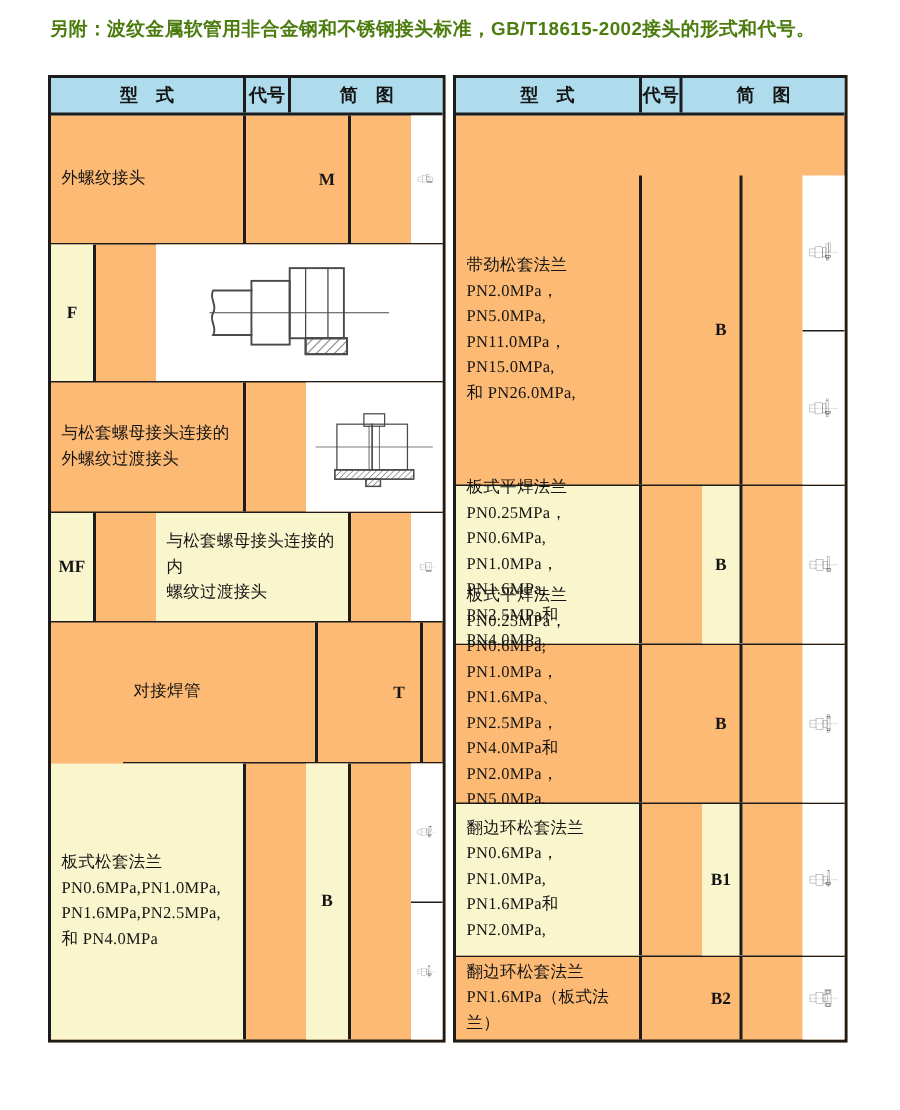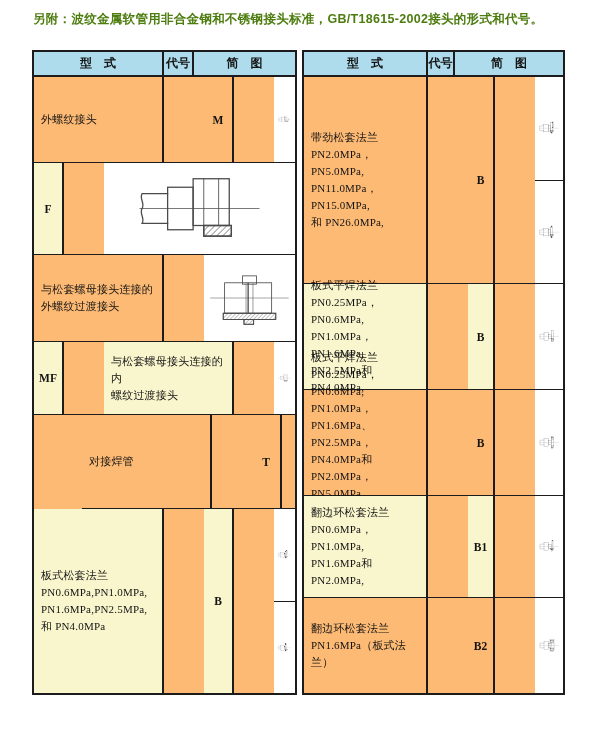--- a/index.html
+++ b/index.html
@@ -232,21 +232,21 @@
   </div>
 </div>
 
 <div class="table" id="right-table">
   <div class="thead">
     <div class="hc" style="width:124px;border-right:2px solid var(--bd);">型　式</div>
     <div class="hc" style="width:27px;border-right:2px solid var(--bd);">代号</div>
     <div class="hc" style="flex:1;">简　图</div>
   </div>
 
-  <div class="trow" style="flex:0 0 207px;">
+  <div class="trow" style="flex:0 0 207px;margin-top:40px;">
     <div class="c c-type">
         <span class="typetext">带劲松套法兰
 PN2.0MPa，PN5.0MPa,
 PN11.0MPa，PN15.0MPa,
 和 PN26.0MPa,</span>
       </div>
     <div class="c c-code">
         <span class="codetext">B</span>
       </div>
     <div class="c c-diag">

